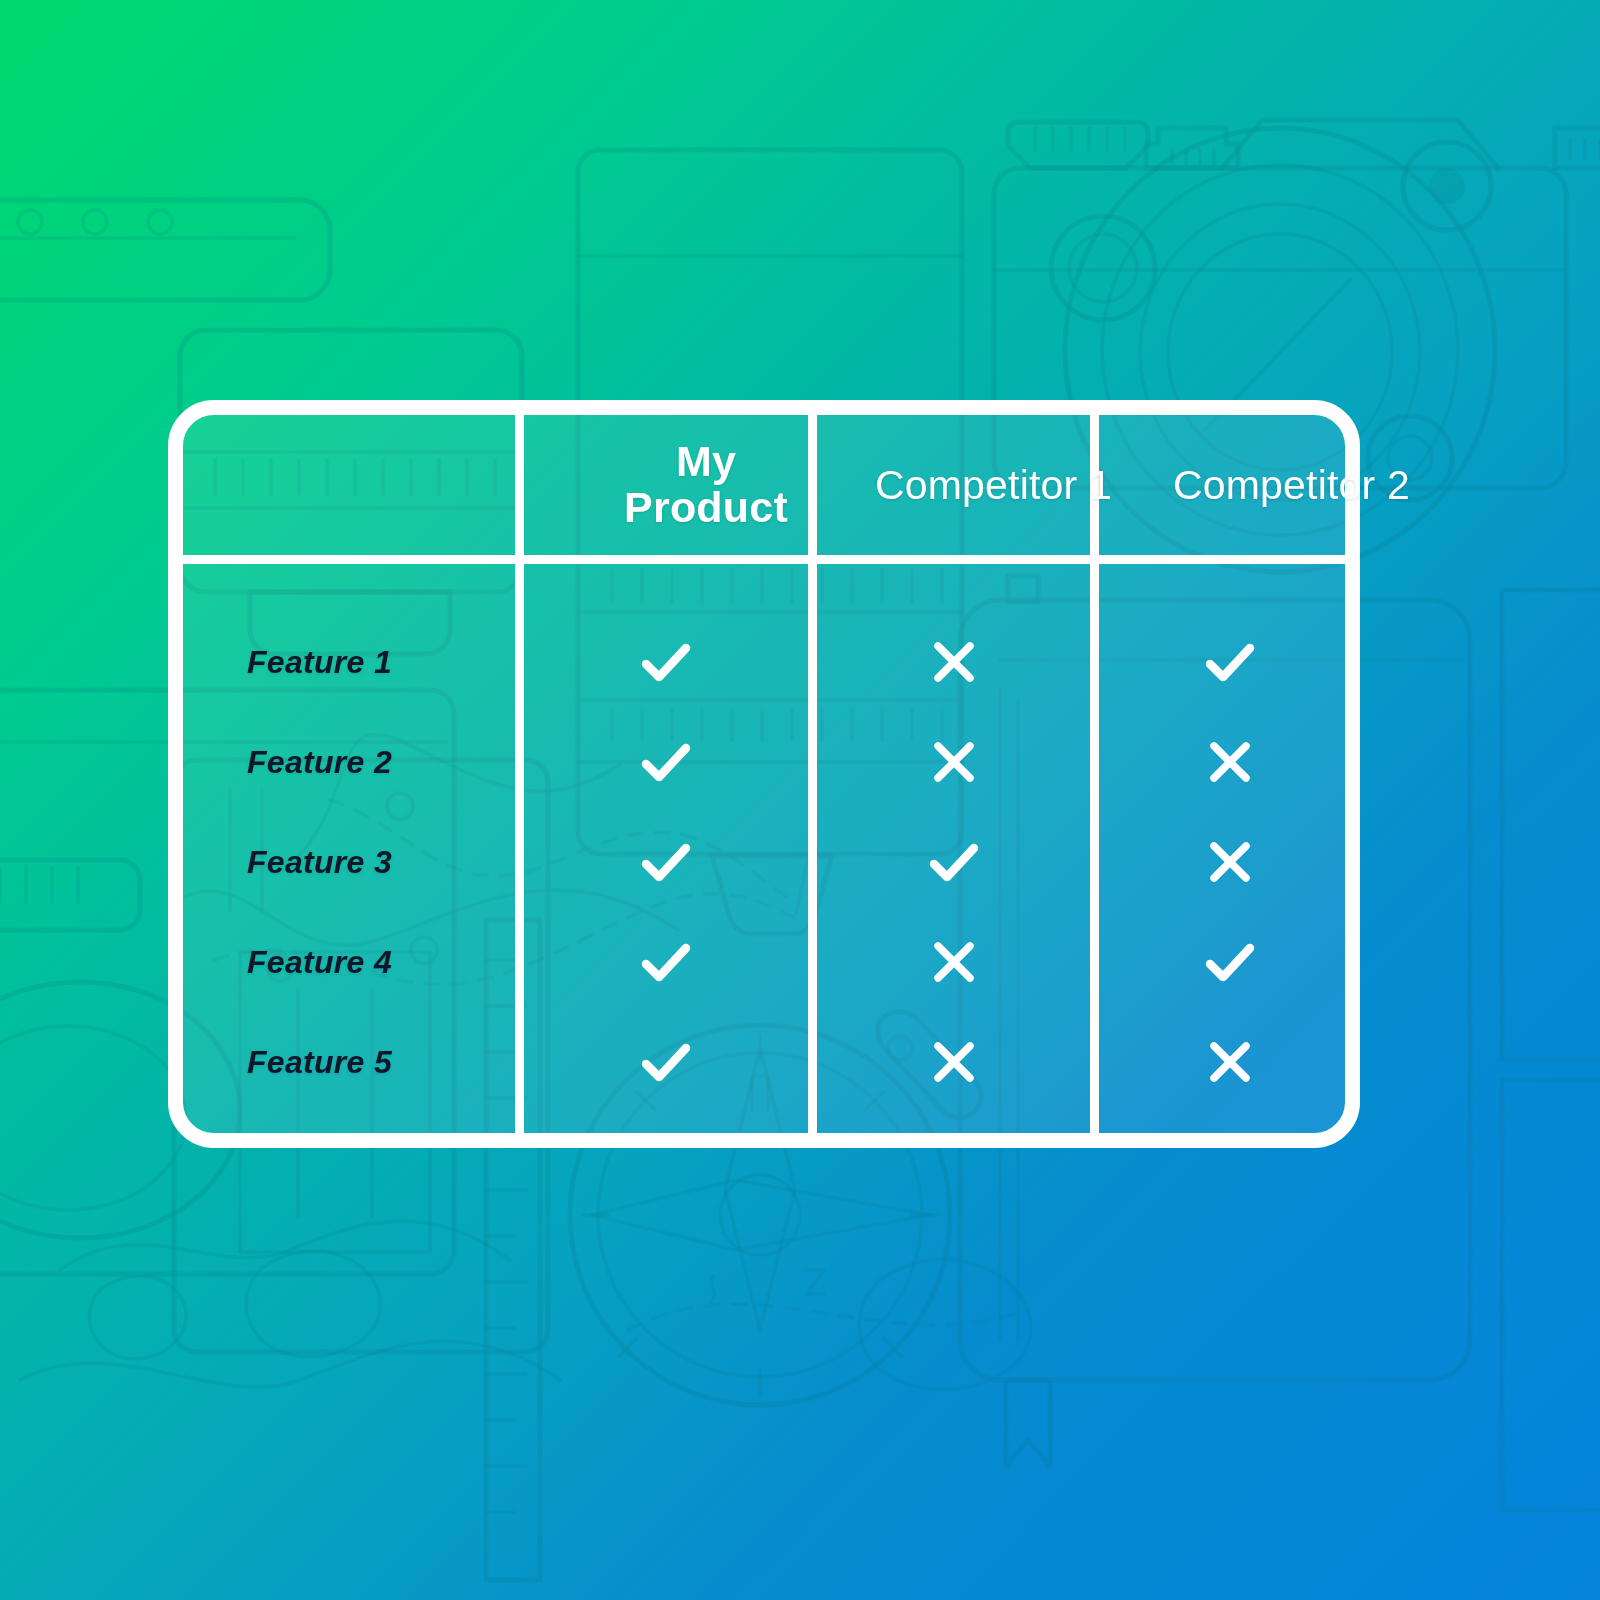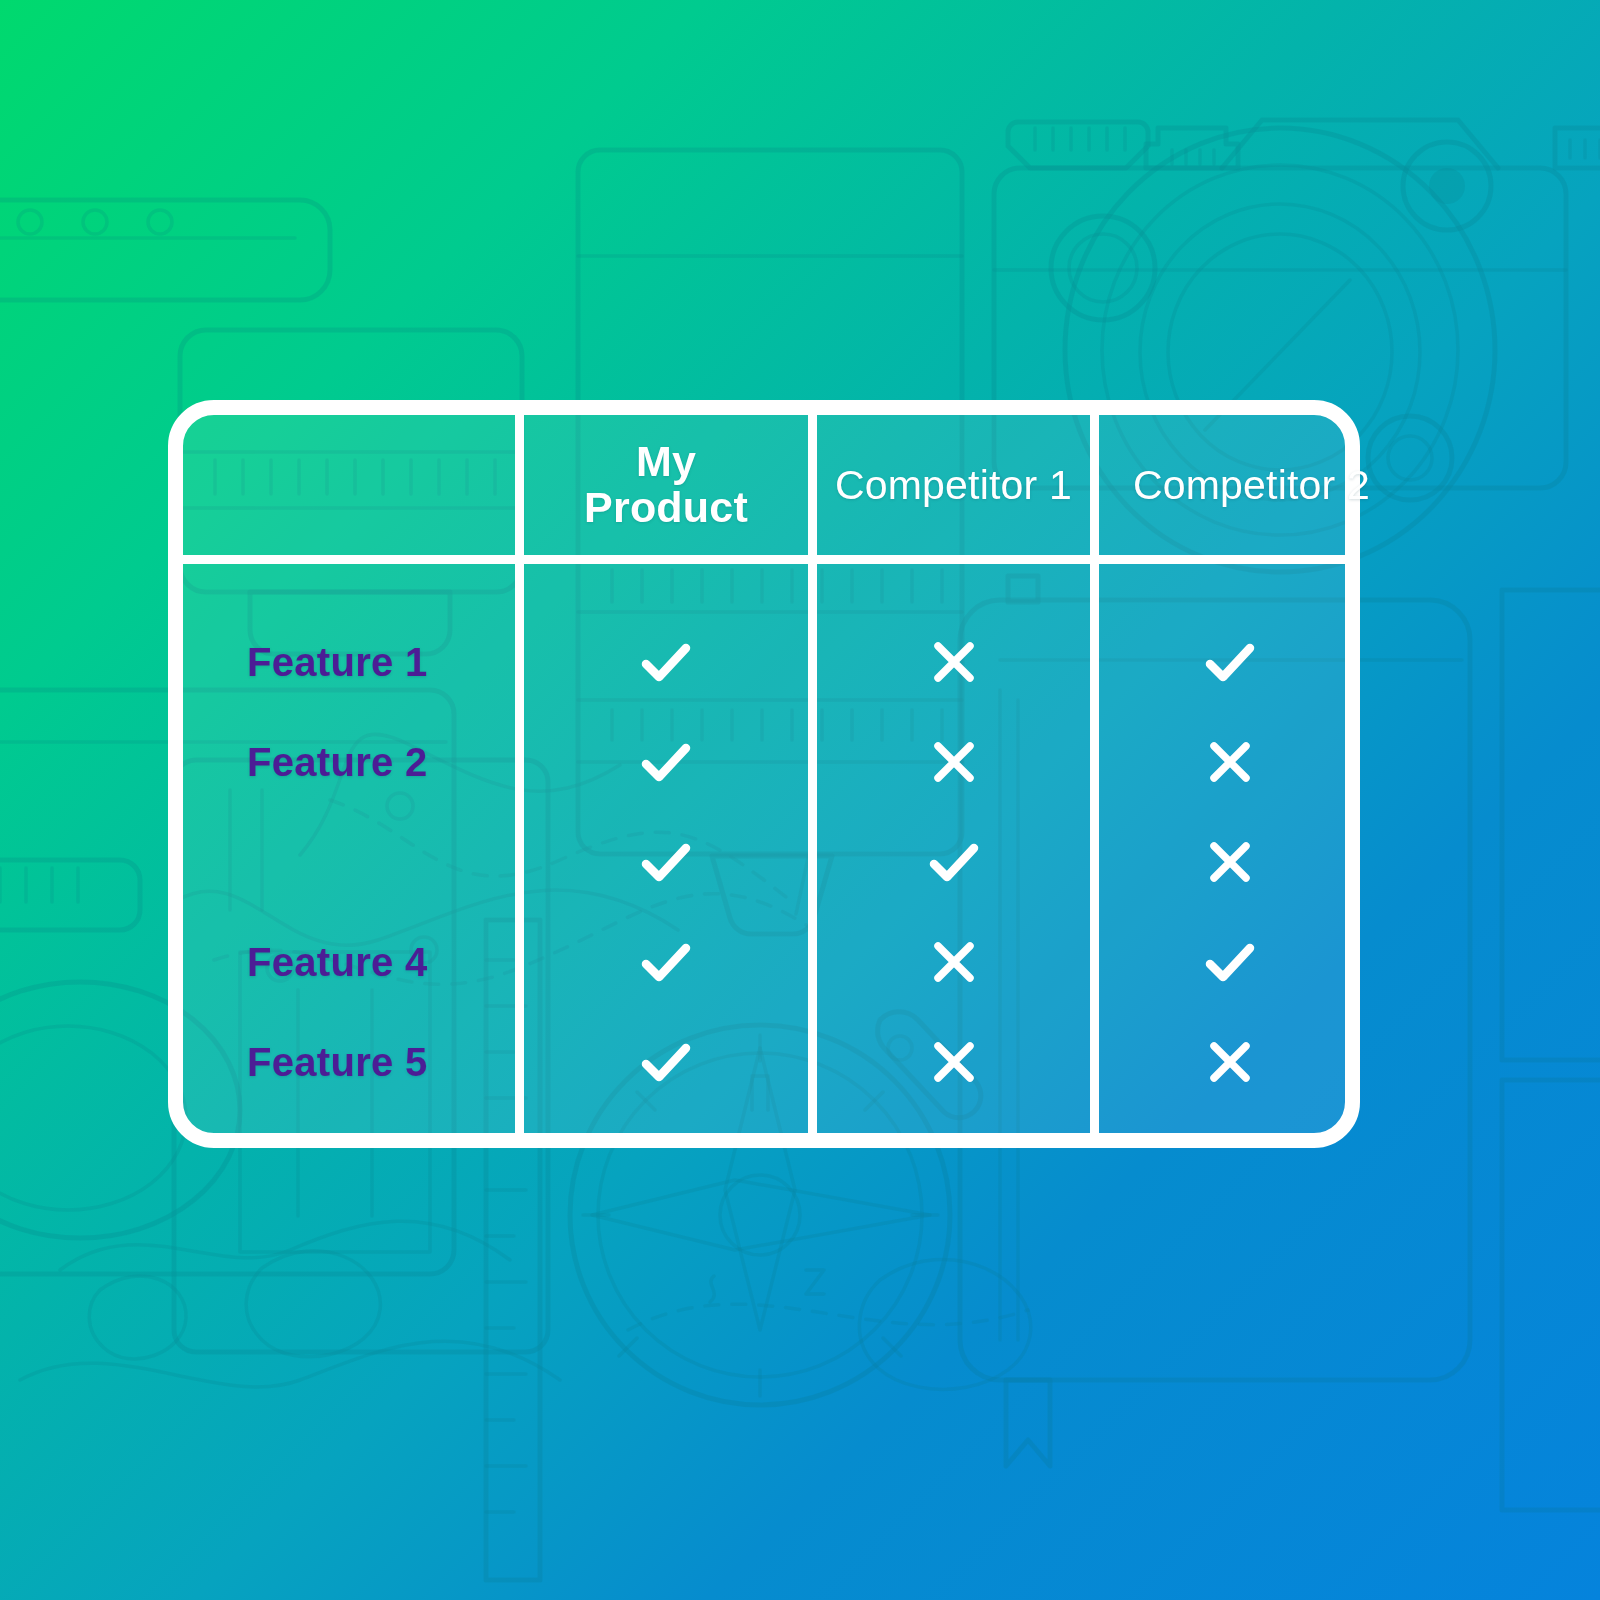--- a/index.html
+++ b/index.html
@@ -40,33 +40,35 @@
   .v1{left:332px;} .v2{left:625px;} .v3{left:907px;}
   
   .hrule{position:absolute;left:0;right:0;top:140px;height:9px;background:#fff;}
 
   
   .hdr{
     position:absolute;top:0;height:140px;
     display:flex;align-items:center;justify-content:center;
     color:#fff;text-align:center;letter-spacing:.2px;
     text-shadow:0 1px 3px rgba(0,60,70,.18);
+    margin-left:40px;
   }
   .hdr-myproduct{left:341px;width:284px;font-size:43px;font-weight:600;line-height:1.06;}
   .hdr-c1{left:634px;width:273px;font-size:41px;font-weight:400;border-radius:30px;}
   .hdr-c2{left:916px;width:305px;font-size:41px;font-weight:400;}
 
   
   .body-grid{position:absolute;left:0;right:0;top:149px;bottom:0;}
   .row{position:absolute;left:0;right:0;height:100px;}
   .row-label{
     position:absolute;left:64px;top:0;height:100px;width:268px;
     display:flex;align-items:center;
-    color:#4c1d95;font-size:40px;font-weight:700;letter-spacing:.3px;
+    color:#0f172a;font-size:32px;font-weight:700;letter-spacing:.3px;
     text-shadow:0 1px 3px rgba(0,60,70,.18);
+    font-style:italic;
   }
   .cell{
     position:absolute;top:0;height:100px;
     display:flex;align-items:center;justify-content:center;
   }
   .c-my{left:341px;width:284px;}
   .c-c1{left:634px;width:273px;}
   .c-c2{left:916px;width:261px;}
   .mark{display:block;width:56px;height:56px;overflow:visible;}
   .mark path{fill:none;stroke:#fff;stroke-width:8.5;stroke-linecap:round;stroke-linejoin:round;}
@@ -335,20 +337,21 @@
               </svg>
           </div>
           <div class="cell c-c2">
             <svg class="mark x" viewBox="0 0 56 56">
                 <path d="M12 12 L44 44 M44 12 L12 44"></path>
               </svg>
           </div>
         </div>
 
         <div class="row" style="top:248px">
+          <div class="row-label">Feature 3</div>
           <div class="cell c-my">
             <svg class="mark check" viewBox="0 0 56 56">
                 <path d="M8 30 L21 43 L48 14"></path>
               </svg>
           </div>
           <div class="cell c-c1">
             <svg class="mark check" viewBox="0 0 56 56">
                 <path d="M8 30 L21 43 L48 14"></path>
               </svg>
           </div>

